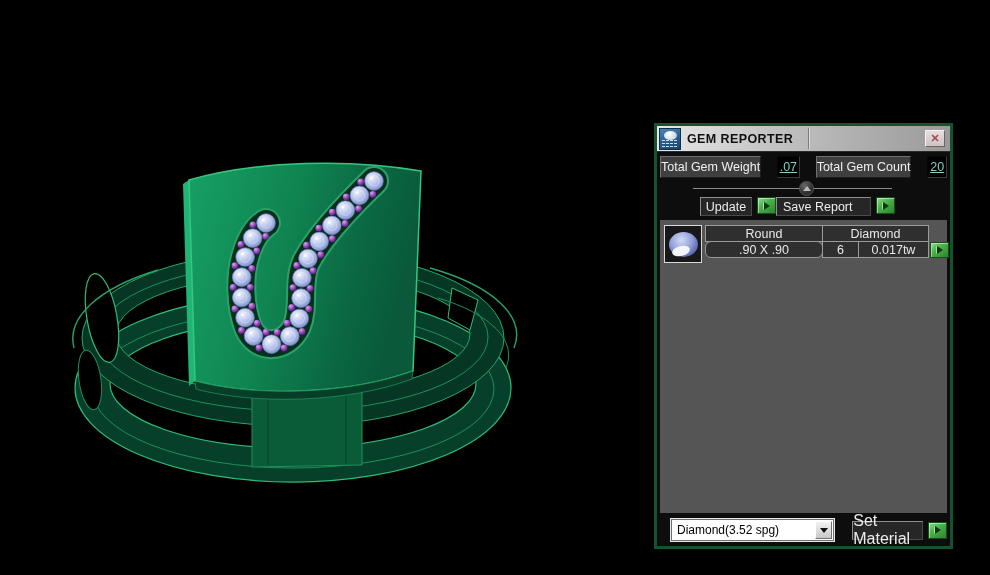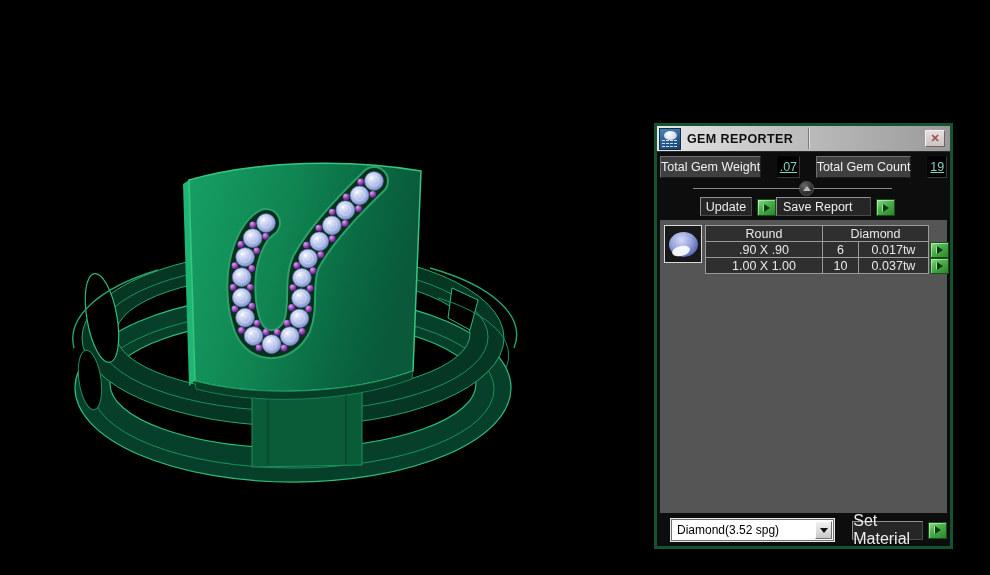--- a/index.html
+++ b/index.html
@@ -67,21 +67,21 @@
     position: absolute; left: 139px; top: 2px; width: 15px; height: 15px; border-radius: 50%;
     background: radial-gradient(circle at 35% 28%, #6a6a6a 0%, #333 55%, #1d1d1d 100%);
     border: 1px solid #555;
   }
   .slider-knob .up-arrow {
     position: absolute; left: 3px; top: 4px; width: 0; height: 0;
     border-left: 4px solid transparent; border-right: 4px solid transparent;
     border-bottom: 5px solid #b9b9b9;
   }
 
-  .buttons-row { display: flex; align-items: flex-end; height: 19px; flex: 0 0 19px; margin: 1px 3px 0 3px; }
+  .buttons-row { display: flex; align-items: flex-start; height: 19px; flex: 0 0 19px; margin: 1px 3px 0 3px; }
   .win-btn {
     background: #262626; border: 1px solid; border-color: #8f8f8f #4a4a4a #4a4a4a #8f8f8f;
     color: #ececec; font-size: 12.5px; height: 19px;
     display: flex; align-items: center; justify-content: center; cursor: default;
   }
   .btn-update { width: 52px; margin-left: 40px; }
   .btn-save { width: 95px; justify-content: flex-start; padding-left: 6px; }
   .go-btn {
     width: 19px; height: 17px; flex: 0 0 19px; margin-left: 5px;
     background: linear-gradient(145deg, #8cdc8c 0%, #4cb24c 40%, #2c842c 100%);
@@ -105,21 +105,21 @@
     position: absolute; left: 7px; top: 20px; width: 18px; height: 10px; border-radius: 50%;
     background: #fbfbfb; transform: rotate(-14deg); opacity: .95;
   }
   .gem-table { position: absolute; left: 45px; top: 6px; font-size: 12.5px; color: #e8e8e8; }
   .trow { display: flex; margin-top: -1px; }
   .tcell {
     background: #2f2f2f; border: 1px solid #9a9a9a; height: 17px; margin-left: -1px;
     display: flex; align-items: center; justify-content: center;
   }
   .trow .tcell:first-child { margin-left: 0; }
-  .c-size { width: 118px; } .c-count { width: 37px; } .c-weight { width: 71px; }
+  .c-size { width: 118px; border-radius: 6px; } .c-count { width: 37px; } .c-weight { width: 71px; }
   .c-shape-head { width: 118px; } .c-mat-head { width: 107px; }
   .row-go { width: 19px; height: 16px; margin: 0 0 0 1px; align-self: center;
     flex: 0 0 19px; }
 
   .bottom-row { display: flex; align-items: center; height: 24px; flex: 0 0 24px; margin: 5px 3px 4px 3px; }
   .material-combo {
     position: relative; width: 166px; height: 22px; margin-left: 11px;
     background: #fff; border: 1px solid #6f6f6f; box-shadow: 0 0 0 1px #e9e9e9;
     font-size: 12px; color: #000; display: flex; align-items: center;
   }
@@ -288,21 +288,21 @@
       </div>
       <span class="title-text">GEM REPORTER</span>
       <div class="titlebar-divider"></div>
       <div class="close-btn">✕</div>
     </div>
 
     <div class="totals-row">
       <div class="field-label lbl-weight">Total Gem Weight</div>
       <div class="field-value val-weight">.07</div>
       <div class="field-label lbl-count">Total Gem Count</div>
-      <div class="field-value val-count">19</div>
+      <div class="field-value val-count">20</div>
     </div>
 
     <div class="slider-row">
       <div class="slider-track"></div>
       <div class="slider-knob">
         <div class="up-arrow"></div>
       </div>
     </div>
 
     <div class="buttons-row">
@@ -328,28 +328,20 @@
           <div class="tcell c-mat-head">Diamond</div>
         </div>
         <div class="trow">
           <div class="tcell c-size">.90 X .90</div>
           <div class="tcell c-count">6</div>
           <div class="tcell c-weight">0.017tw</div>
           <div class="go-btn row-go">
               <div class="play"></div>
             </div>
         </div>
-        <div class="trow">
-          <div class="tcell c-size">1.00 X 1.00</div>
-          <div class="tcell c-count">10</div>
-          <div class="tcell c-weight">0.037tw</div>
-          <div class="go-btn row-go">
-              <div class="play"></div>
-            </div>
-        </div>
       </div>
     </div>
 
     <div class="bottom-row">
       <div class="material-combo">
         <span class="combo-value">Diamond</span>
         <span class="combo-density">(3.52 spg)</span>
         <div class="combo-arrow-btn">
             <div class="down"></div>
           </div>

